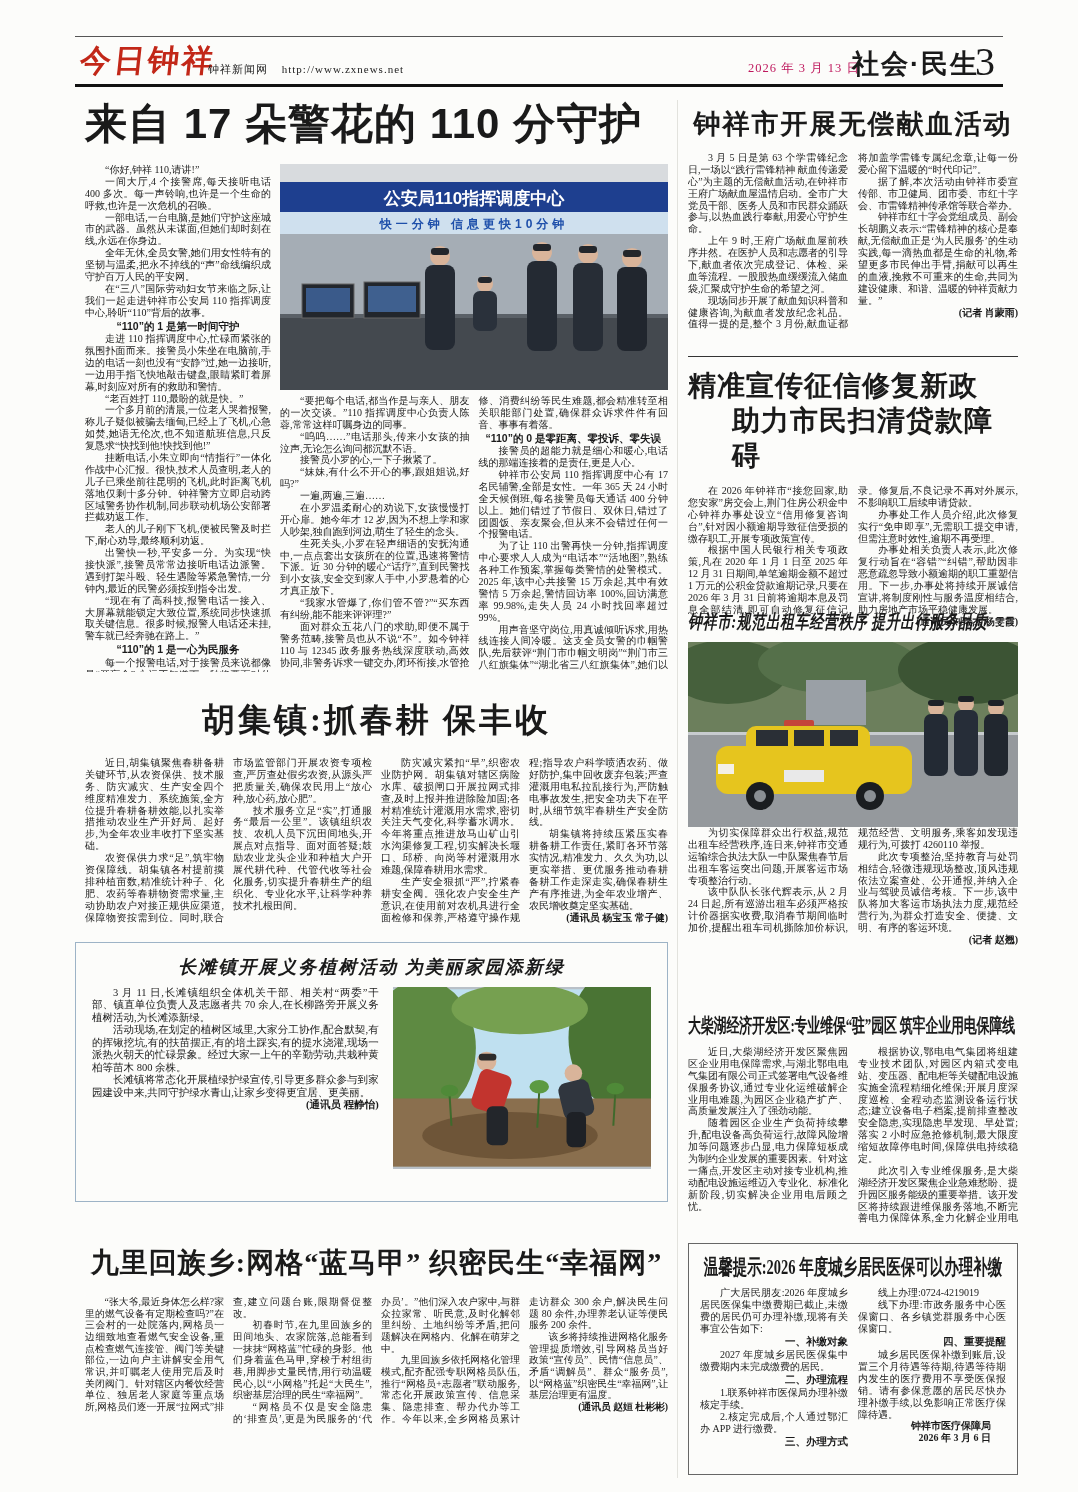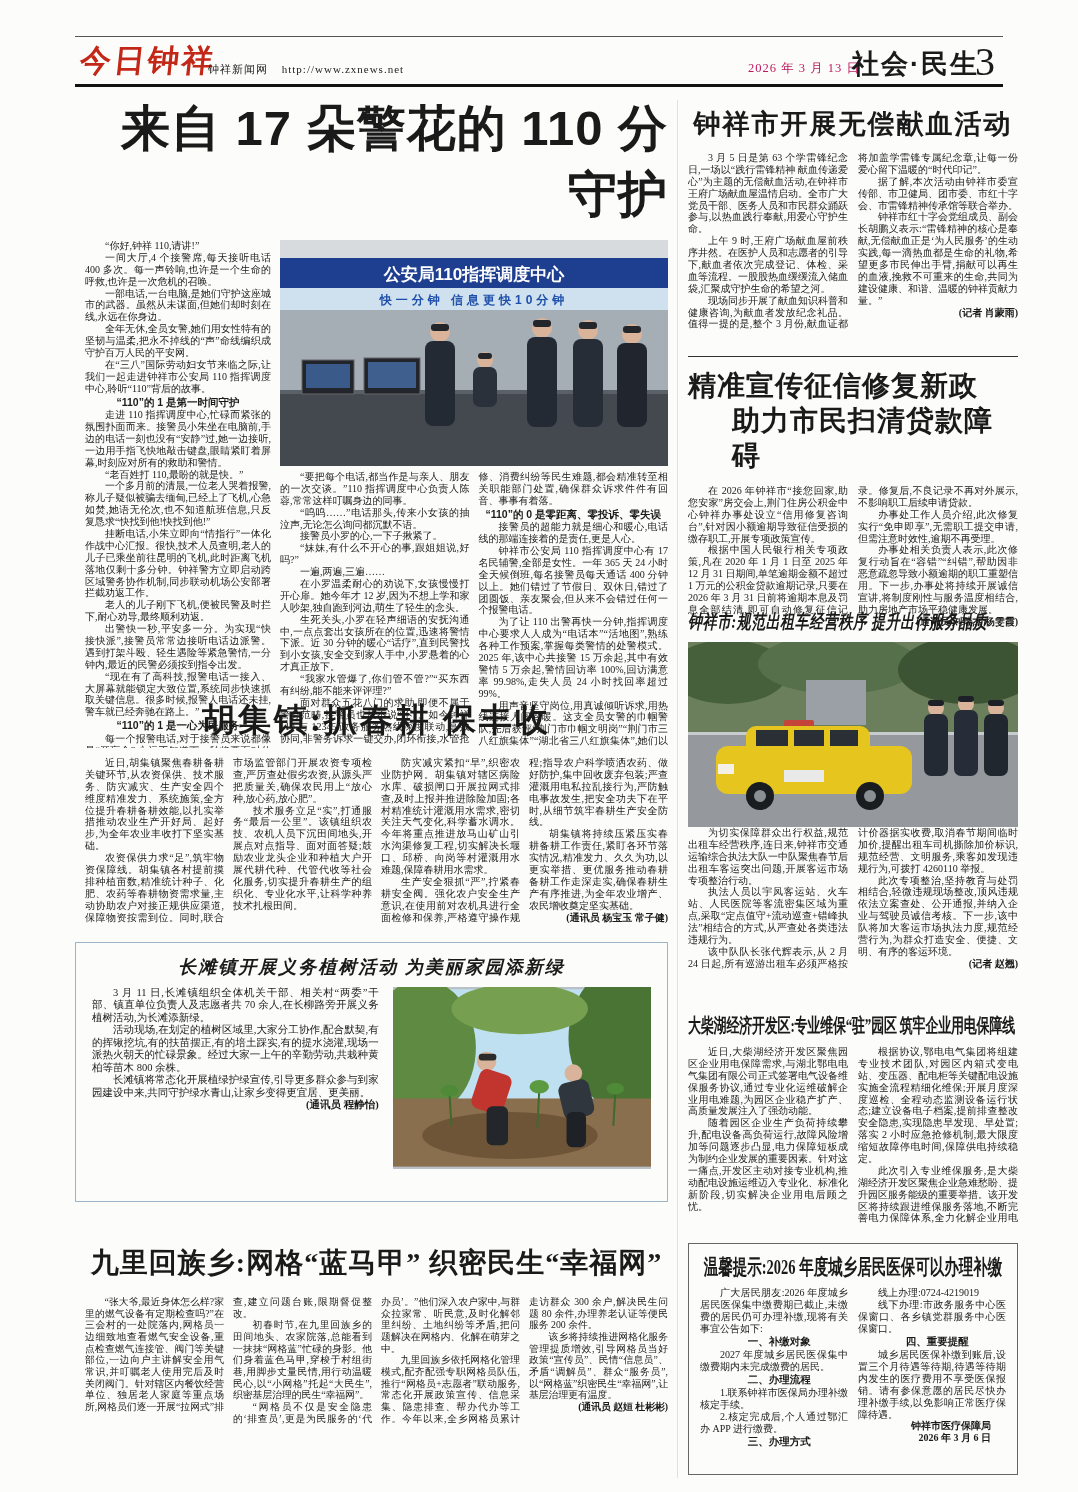--- a/index.html
+++ b/index.html
@@ -18,21 +18,21 @@
   .page-no{left:975px;top:38px;font-size:40px;font-family:"Liberation Serif",serif;}
   .vrule{left:677px;top:100px;width:1px;height:1378px;background:#e2e2dd;}
   
   .body-text{font-size:10px;line-height:1.19;text-align:justify;overflow:hidden;}
   .body-text p{margin:0;text-indent:2em;}
   .body-text h4{margin:1px 0;font-size:10.5px;text-align:center;font-family:"Liberation Sans",sans-serif;}
   .body-text p.by{text-align:right;font-weight:bold;text-indent:0;}
   .body-text p.sign{text-align:right;font-weight:bold;text-indent:0;padding-right:1.5em;}
   
   .sec-main{left:85px;top:96px;width:583px;}
-  .main-headline{font-size:49px;font-weight:bold;text-align:right;letter-spacing:1px;
+  .main-headline{font-size:42px;font-weight:bold;text-align:left;letter-spacing:1px;
                  font-family:"Liberation Sans",sans-serif;margin:0 0 12px 0;}
   .main-flex{display:flex;gap:9px;justify-content:center;}
   .main-col1{width:186px;height:508px;}
   .main-right{width:388px;}
   .photo{display:block;background:#b9c0c7;}
   .main-rest{column-count:2;column-gap:9px;height:278px;margin-top:5px;}
   
   .sec-blood{left:688px;top:106px;width:330px;}
   .blood-headline{font-size:27px;font-weight:bold;text-align:center;letter-spacing:2px;margin:0 0 10px 0;}
   .two-col{column-count:2;column-gap:10px;}
@@ -47,21 +47,21 @@
                  transform:scaleY(1.35);transform-origin:left top;margin:0 0 14px 0;}
   .taxi-body{height:156px;}
   .sec-power{left:688px;top:1012px;width:330px;}
   .power-headline{font-size:13px;font-weight:bold;letter-spacing:-0.2px;transform:scaleY(1.5);
                   transform-origin:left top;margin:0 0 16px 0;}
   .power-body{height:186px;}
   .sec-notice{left:688px;top:1243px;width:330px;height:232px;border:1px solid #666;box-sizing:border-box;padding:8px 11px;}
   .notice-headline{font-size:14.5px;font-weight:bold;text-align:center;transform:scaleY(1.45);
                    transform-origin:center top;margin:2px 0 14px 0;}
   .notice-body{height:178px;}
-  .notice-body h4{text-align:center;text-indent:1em;font-family:Liberation Serif, serif;}
+  .notice-body h4{text-align:right;text-indent:1em;font-family:Liberation Serif, serif;}
   
   .sec-spring{left:85px;top:690px;width:583px;}
   .spring-headline{font-size:33px;font-weight:bold;text-align:center;letter-spacing:3px;margin:8px 0 14px 0;}
   .spring-body{column-count:4;column-gap:9px;height:196px;}
   
   .sec-tree{left:75px;top:942px;width:593px;height:260px;border:1px solid #9db3c6;box-sizing:border-box;}
   .tree-headline{font-size:18px;font-weight:bold;font-style:italic;text-align:center;letter-spacing:2px;margin:12px 0 8px 0;}
   .tree-flex{display:flex;padding:0 16px;gap:14px;}
   .tree-text{width:294px;height:182px;font-size:10.5px;}
   
@@ -233,21 +233,20 @@
           </g>
         <g>
             <circle cx="308" cy="66" r="8" fill="#d9b49a"></circle>
             <rect x="300" y="58" width="16" height="6" rx="3" fill="#1d2127"></rect>
             <rect x="296" y="72" width="24" height="62" rx="7" fill="#21272f"></rect>
           </g>
       </g>
     </svg>
     <div class="two-col taxi-body body-text">
         <p class="p">为切实保障群众出行权益,规范出租车经营秩序,连日来,钟祥市交通运输综合执法大队一中队聚焦春节后出租车客运突出问题,开展客运市场专项整治行动。</p>
-        <p class="p">执法人员以宇凤客运站、火车站、人民医院等客流密集区域为重点,采取“定点值守+流动巡查+错峰执法”相结合的方式,从严查处各类违法违规行为。</p>
         <p class="p">该中队队长张代辉表示,从 2 月 24 日起,所有巡游出租车必须严格按计价器据实收费,取消春节期间临时加价,提醒出租车司机撕除加价标识,规范经营、文明服务,乘客如发现违规行为,可拨打 4260110 举报。</p>
         <p class="p">此次专项整治,坚持教育与处罚相结合,轻微违规现场整改,顶风违规依法立案查处、公开通报,并纳入企业与驾驶员诚信考核。下一步,该中队将加大客运市场执法力度,规范经营行为,为群众打造安全、便捷、文明、有序的客运环境。</p>
         <p class="by">(记者 赵翘)</p>
       </div>
   </div>
 
   <div class="abs sec-spring">
     <h2 class="spring-headline">胡集镇:抓春耕 保丰收</h2>
     <div class="spring-body body-text">
         <p class="p">近日,胡集镇聚焦春耕备耕关键环节,从农资保供、技术服务、防灾减灾、生产安全四个维度精准发力、系统施策,全方位提升春耕备耕效能,以扎实举措推动农业生产开好局、起好步,为全年农业丰收打下坚实基础。</p>

